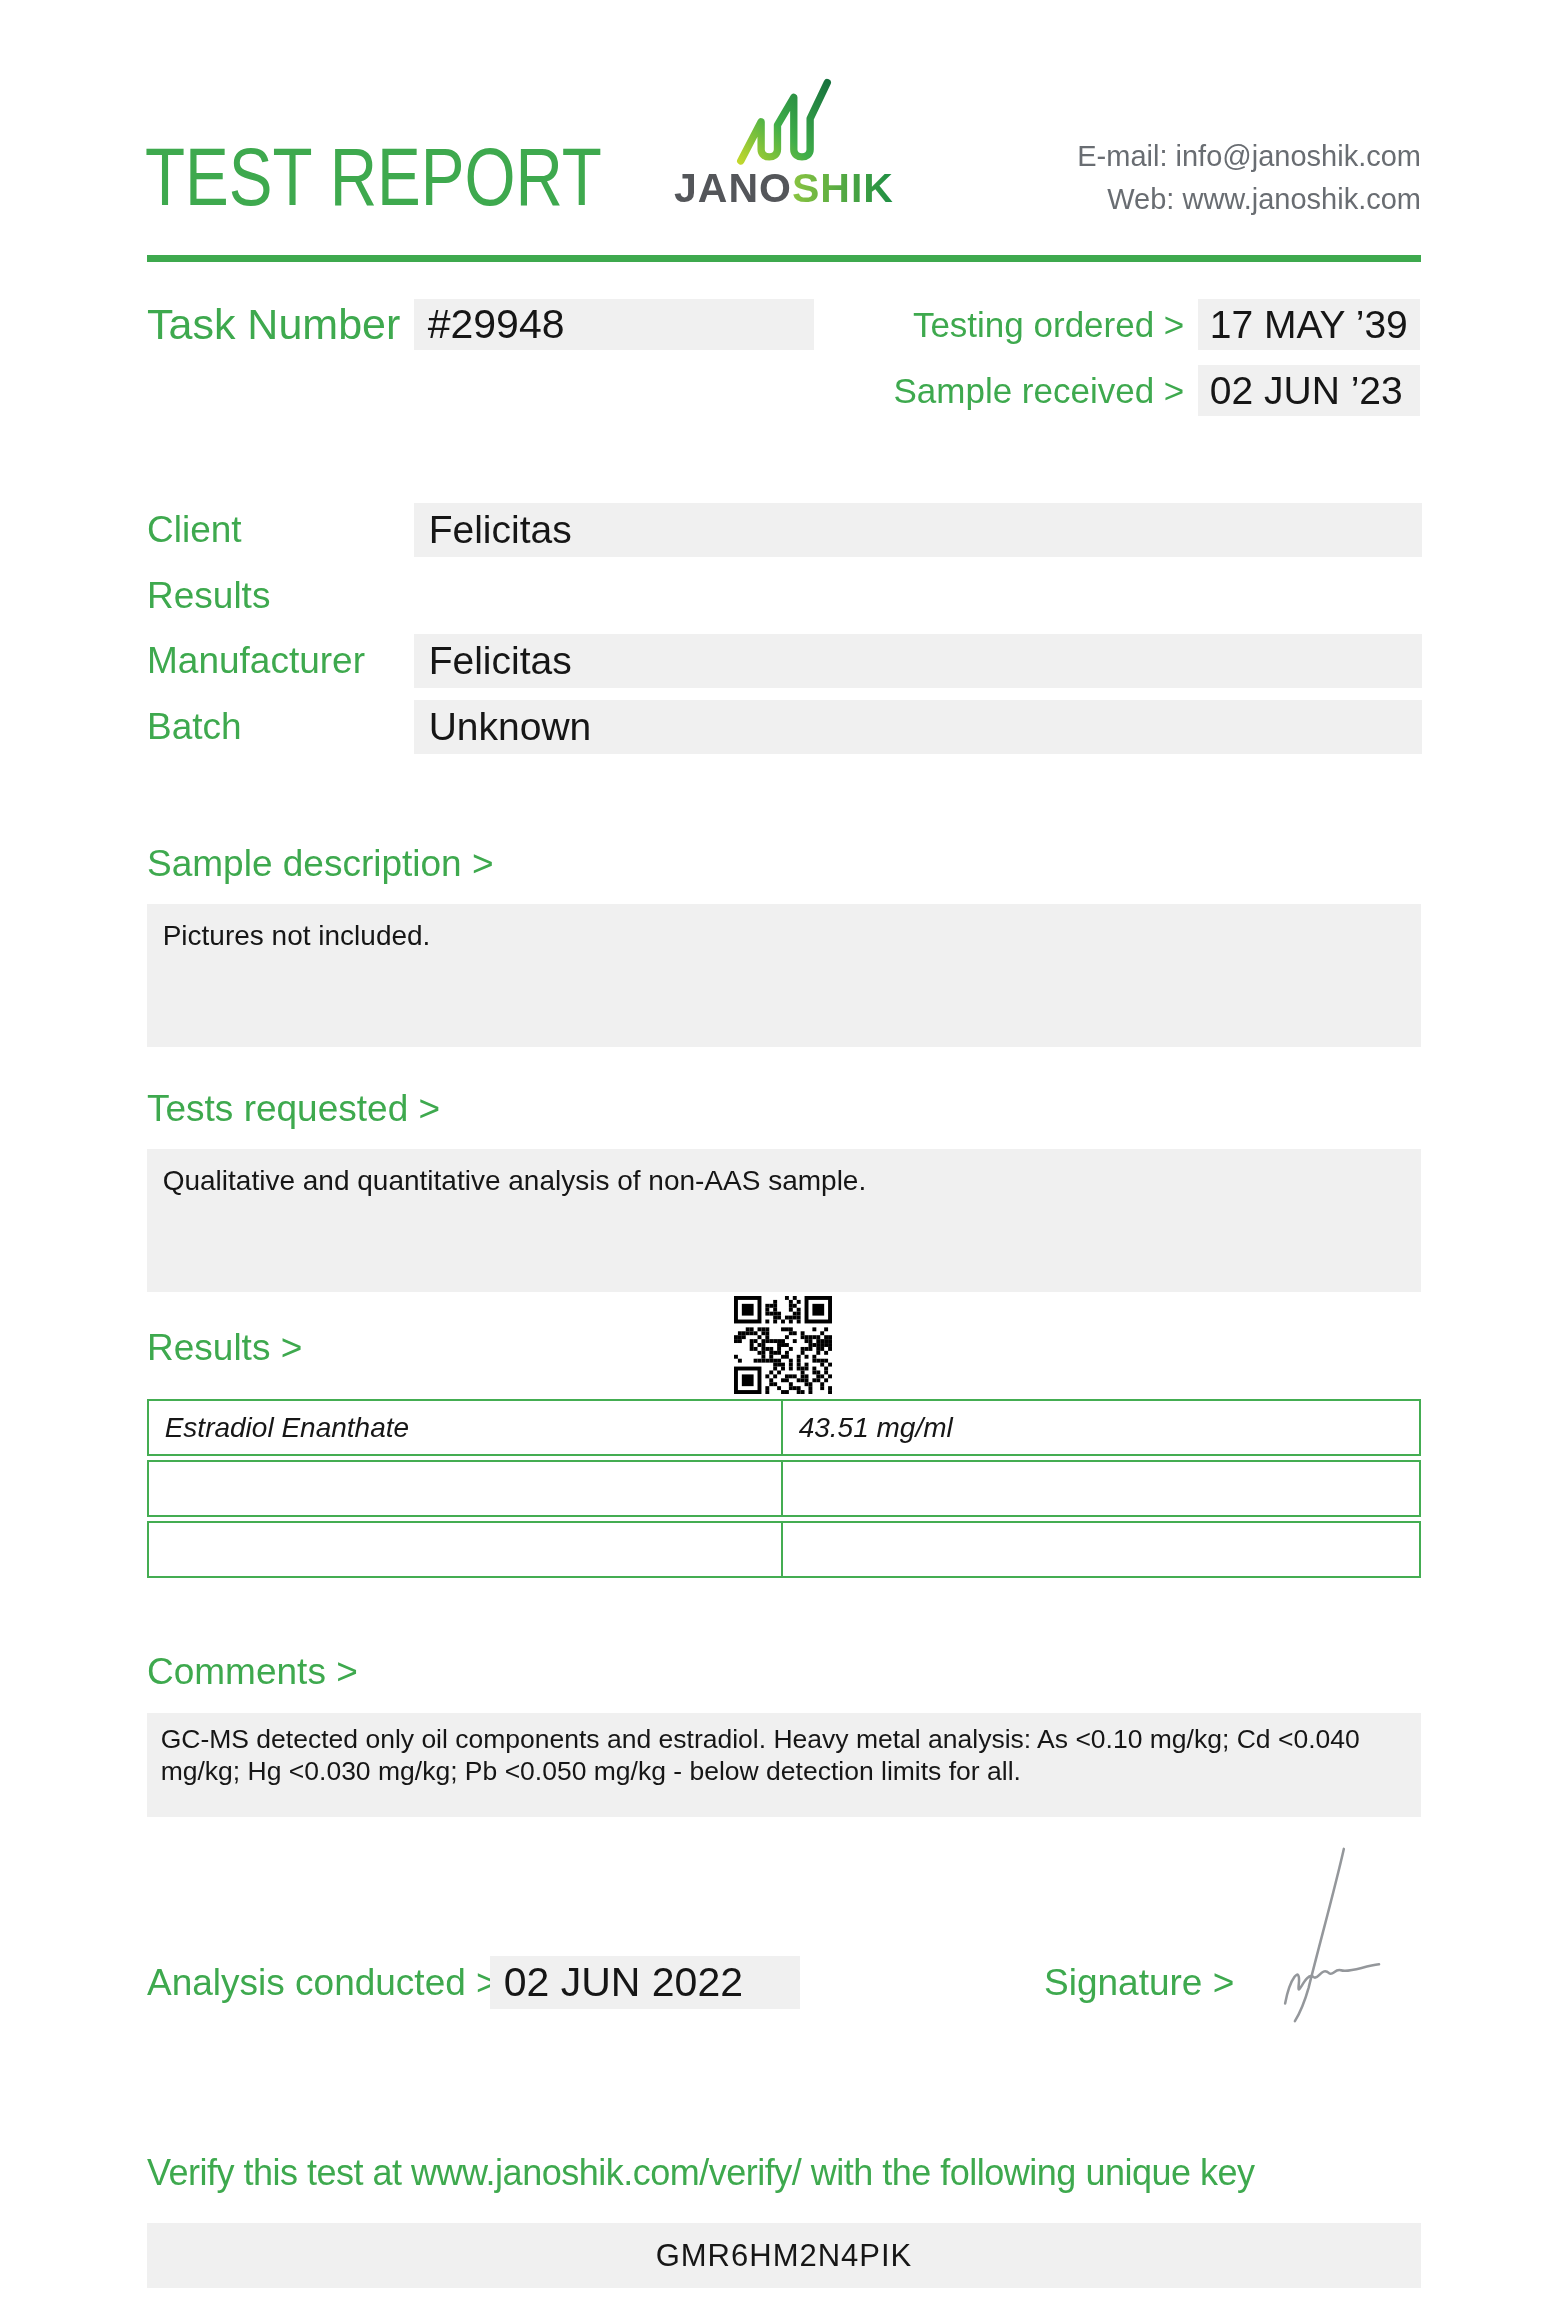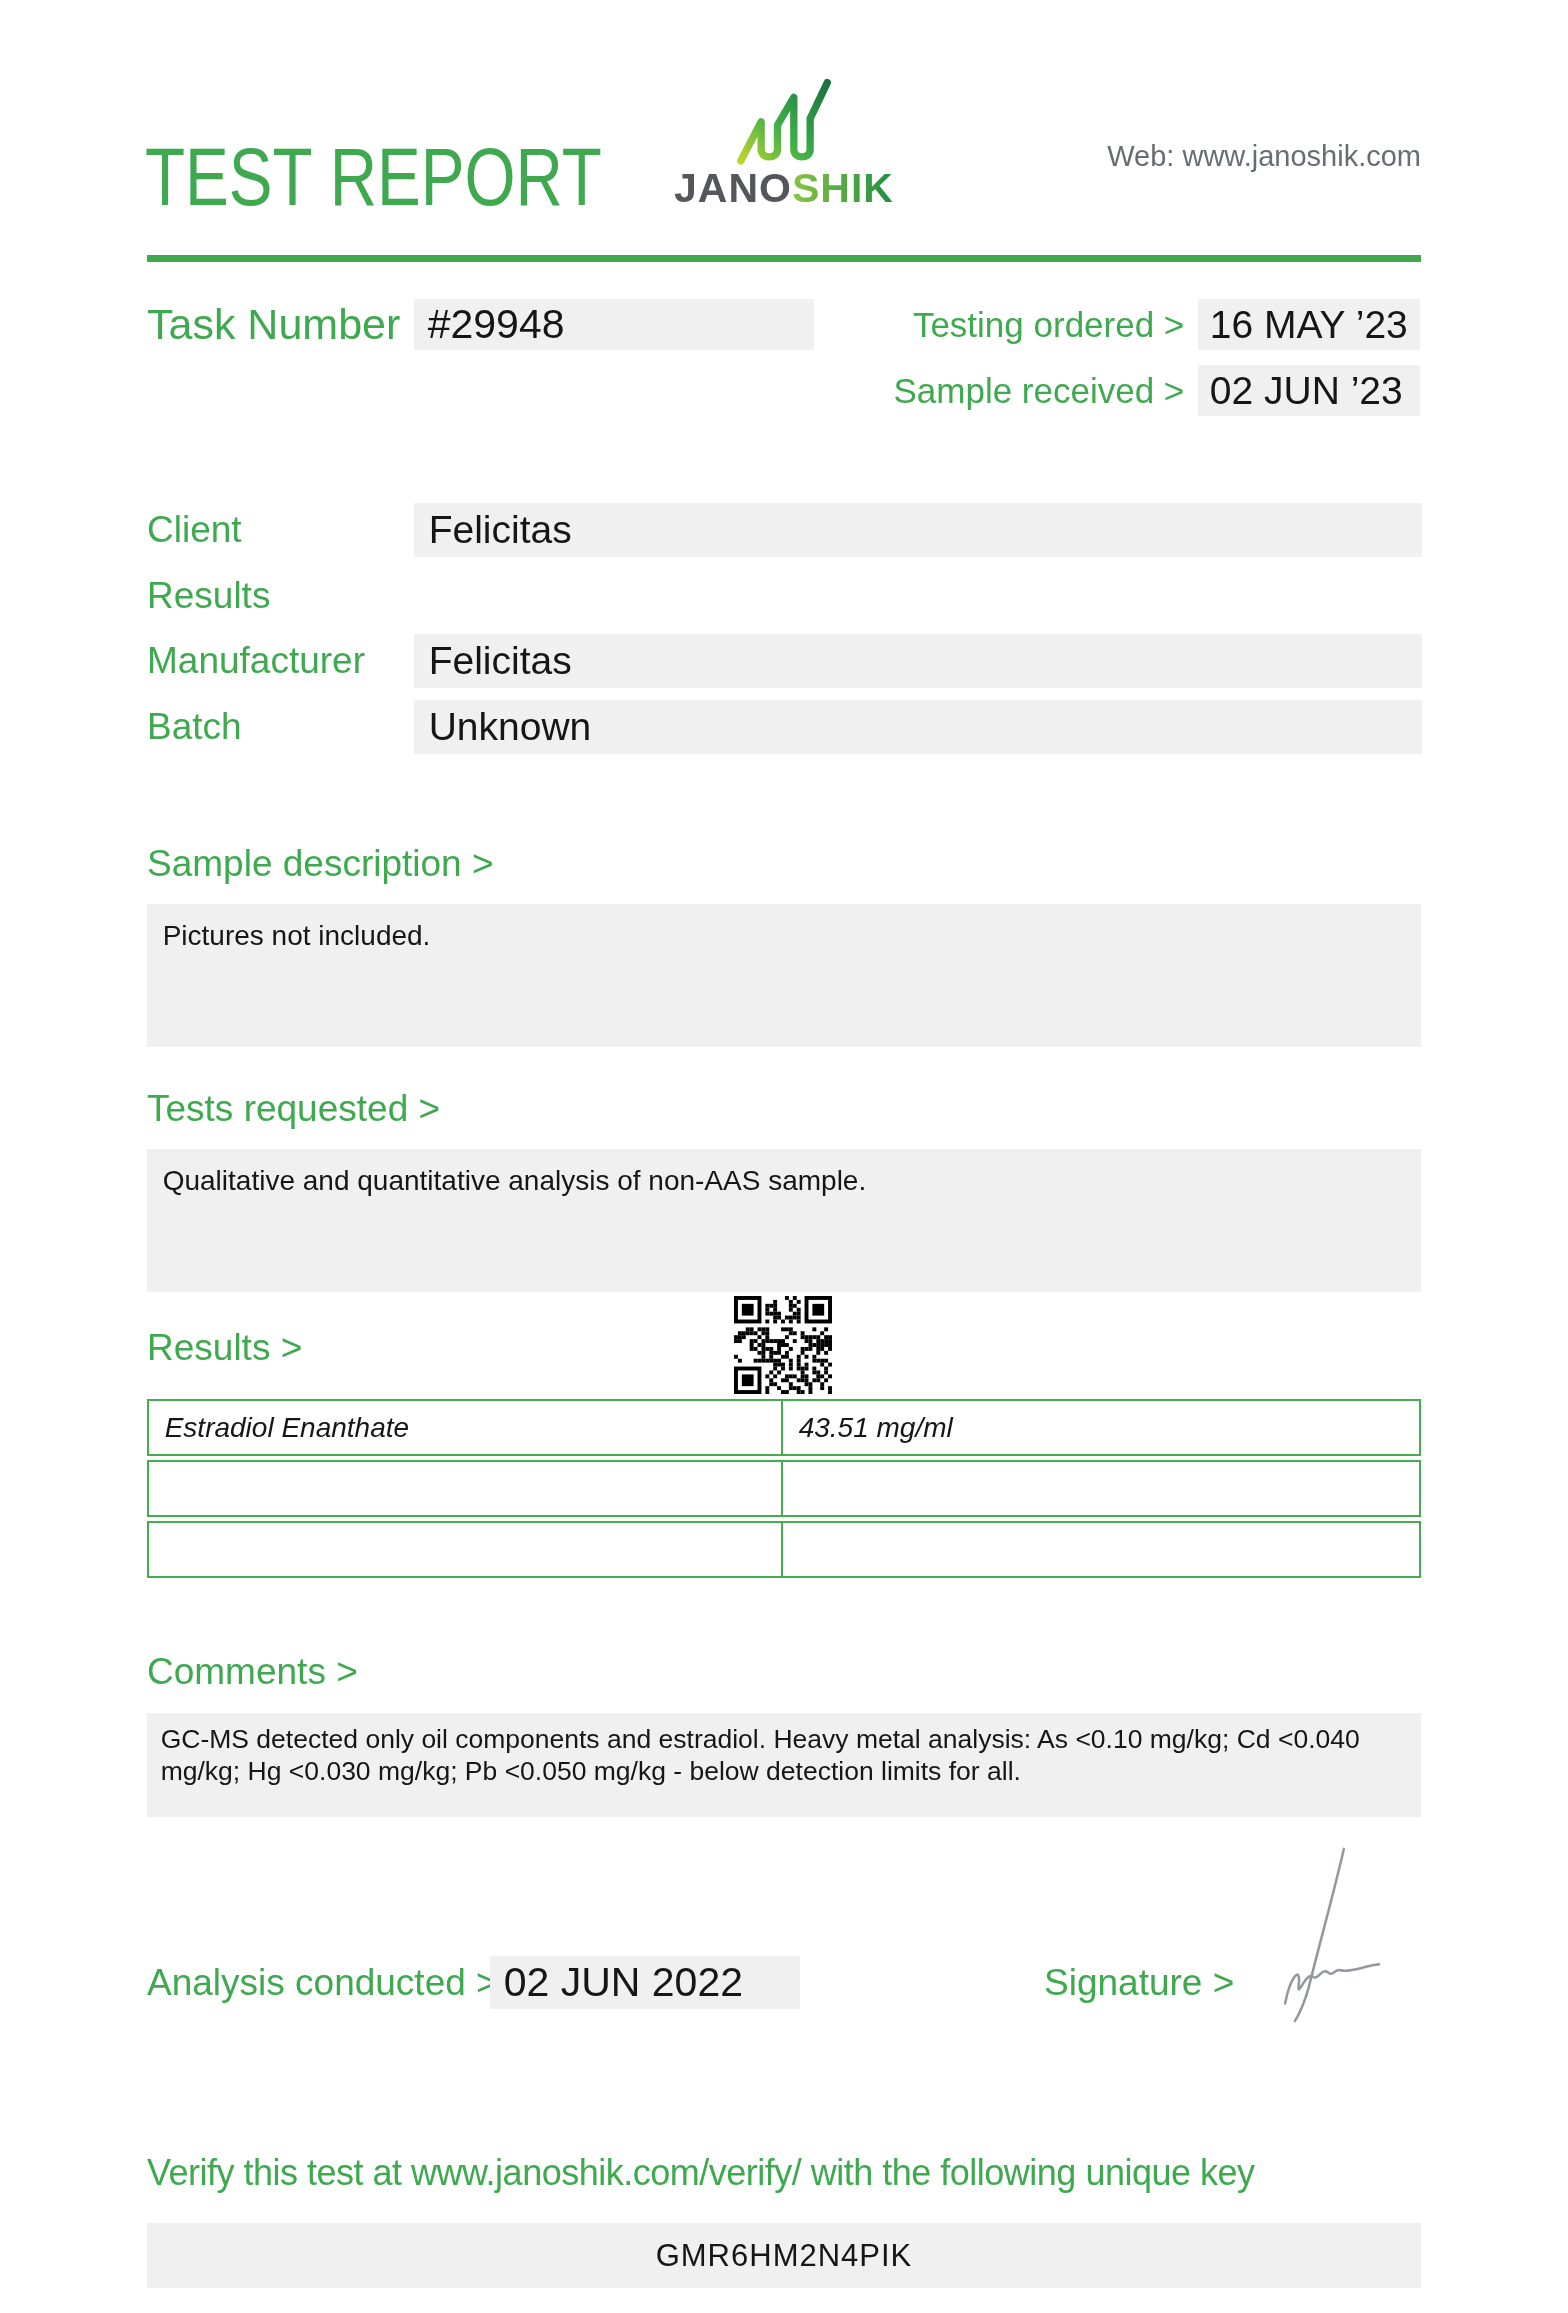--- a/index.html
+++ b/index.html
@@ -88,31 +88,32 @@
         </linearGradient>
       </defs>
       <path d="M7 104 L32 56 L32 90 C32 102 52 102 52 90 L52 60 L72 26 L72 90 C72 102 92 102 92 90 L92 52 L113 8" fill="none" stroke="url(#lg)" stroke-width="9" stroke-linecap="round" stroke-linejoin="round"></path>
     </svg>
     <div class="brand">
       <span class="jano">JANO</span><span class="shik">SHIK</span>
     </div>
   </div>
 
   <div class="contact">
+    <div>E-mail: info@janoshik.com</div>
     <div>Web: www.janoshik.com</div>
   </div>
 
   <div class="rule"></div>
 
   <div class="task-label">Task Number</div>
   <div class="task-box">#29948</div>
 
   <div class="meta-row r1">
     <div class="meta-label">Testing ordered  &gt;</div>
-    <div class="meta-box">16 MAY ’23</div>
+    <div class="meta-box">17 MAY ’39</div>
   </div>
   <div class="meta-row r2">
     <div class="meta-label">Sample received &gt;</div>
     <div class="meta-box">02 JUN ’23</div>
   </div>
 
   <div class="drow r1">
     <div class="dlabel">Client</div>
     <div class="dbox">Felicitas</div>
   </div>

